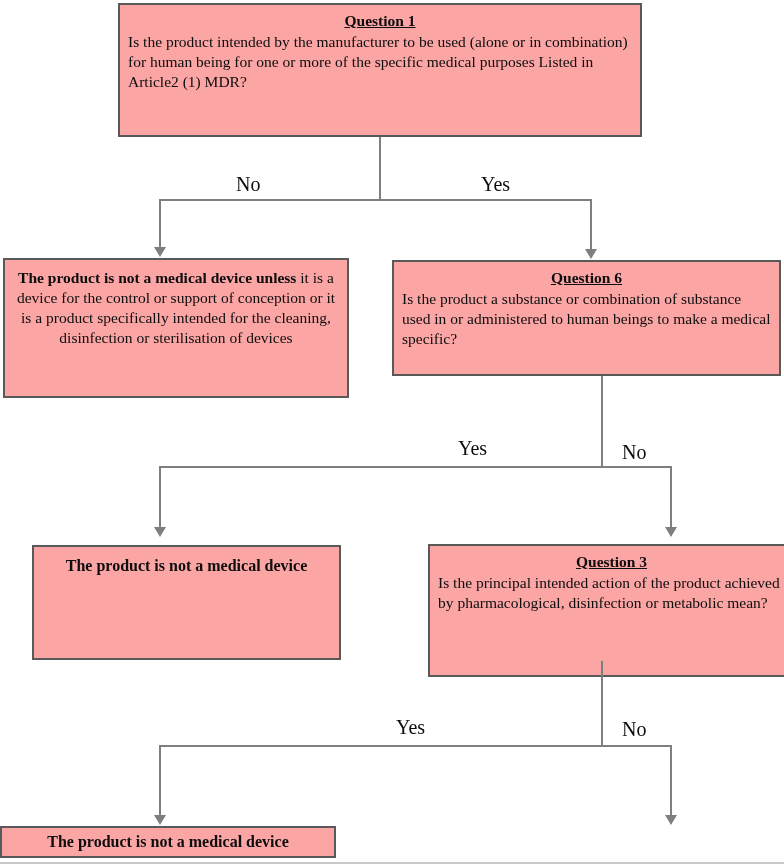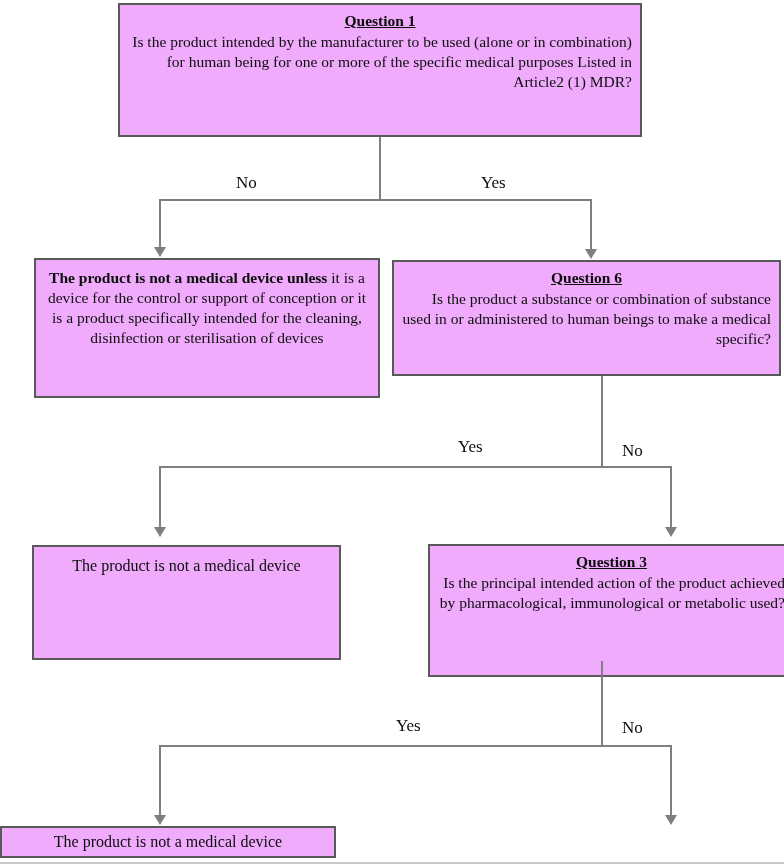--- a/index.html
+++ b/index.html
@@ -15,44 +15,44 @@
     font-family: "Liberation Serif", "DejaVu Serif", serif;
     color: #111111;
     overflow: hidden;
   }
 
   
   .node {
     position: absolute;
     box-sizing: border-box;
     border: 2px solid #595959;
-    background: #f0abfc;
+    background: #fca5a5;
     padding: 6px 8px 4px 8px;
     text-align: center;
     font-size: 15.5px;
     line-height: 1.30;
     color: #0d0d0d;
   }
   .node .qtitle {
     display: block;
     text-decoration: underline;
     font-weight: 700;
     font-size: 15.5px;
     margin-bottom: 1px;
   }
   .node .qbody {
     display: block;
-    text-align: right;
+    text-align: left;
   }
   .node.centered .qbody { text-align: center; }
   .node .lead-bold {
     font-weight: 700;
   }
   .node.result {
-    font-weight: 400;
+    font-weight: 700;
     font-size: 16px;
   }
   .node.result .qbody { text-align: center; }
 
   
   .vline, .hline {
     position: absolute;
     background: #7f7f7f;
   }
   .vline { width: 2px; }
@@ -60,21 +60,21 @@
   .arrowhead {
     position: absolute;
     width: 0;
     height: 0;
     border-left: 6px solid transparent;
     border-right: 6px solid transparent;
     border-top: 10px solid #7f7f7f;
   }
   .edge-label {
     position: absolute;
-    font-size: 17px;
+    font-size: 20px;
     color: #0d0d0d;
     white-space: nowrap;
     font-family: "Liberation Serif", "DejaVu Serif", serif;
   }
 </style>
 </head>
 <body>
 
 <div id="page">
 
@@ -87,21 +87,21 @@
   <div class="hline" style="left:159px; top:199px; width:221px;"></div>
   <div class="hline" style="left:379px; top:199px; width:213px;"></div>
   <div class="vline" style="left:159px; top:199px; height:50px;"></div>
   <div class="arrowhead" style="left:154px; top:247px;"></div>
   <div class="vline" style="left:590px; top:199px; height:52px;"></div>
   <div class="arrowhead" style="left:585px; top:249px;"></div>
 
   <div class="edge-label" style="left:236px; top:173px;">No</div>
   <div class="edge-label" style="left:481px; top:173px;">Yes</div>
 
-  <div class="node centered" style="left:3px; top:258px; width:346px; height:140px; padding-top:8px;margin-left:31px;">
+  <div class="node centered" style="left:3px; top:258px; width:346px; height:140px; padding-top:8px;">
     <span class="qbody" style="text-align:center;"><span class="lead-bold">The product is not a medical device unless</span>
       <span>it is a device for the control or support of conception or it is a product specifically intended for the cleaning, disinfection or sterilisation of devices</span></span>
   </div>
 
   <div class="node" style="left:392px; top:260px; width:389px; height:116px;">
     <span class="qtitle">Question 6</span>
     <span class="qbody">Is the product a substance or combination of substance used in or administered to human beings to make a medical specific?</span>
   </div>
 
   <div class="vline" style="left:601px; top:376px; height:91px;"></div>
@@ -114,21 +114,21 @@
 
   <div class="edge-label" style="left:458px; top:437px;">Yes</div>
   <div class="edge-label" style="left:622px; top:441px;">No</div>
 
   <div class="node result" style="left:32px; top:545px; width:309px; height:115px; padding-top:9px;">
     <span class="qbody">The product is not a medical device</span>
   </div>
 
   <div class="node" style="left:428px; top:544px; width:367px; height:133px;">
     <span class="qtitle">Question 3</span>
-    <span class="qbody">Is the principal intended action of the product achieved by pharmacological, immunological or metabolic used?</span>
+    <span class="qbody">Is the principal intended action of the product achieved by pharmacological, disinfection or metabolic mean?</span>
   </div>
 
   <div class="vline" style="left:601px; top:661px; height:85px;"></div>
   <div class="hline" style="left:159px; top:745px; width:443px;"></div>
   <div class="hline" style="left:601px; top:745px; width:71px;"></div>
   <div class="vline" style="left:159px; top:745px; height:72px;"></div>
   <div class="arrowhead" style="left:154px; top:815px;"></div>
   <div class="vline" style="left:670px; top:745px; height:72px;"></div>
   <div class="arrowhead" style="left:665px; top:815px;"></div>
 

